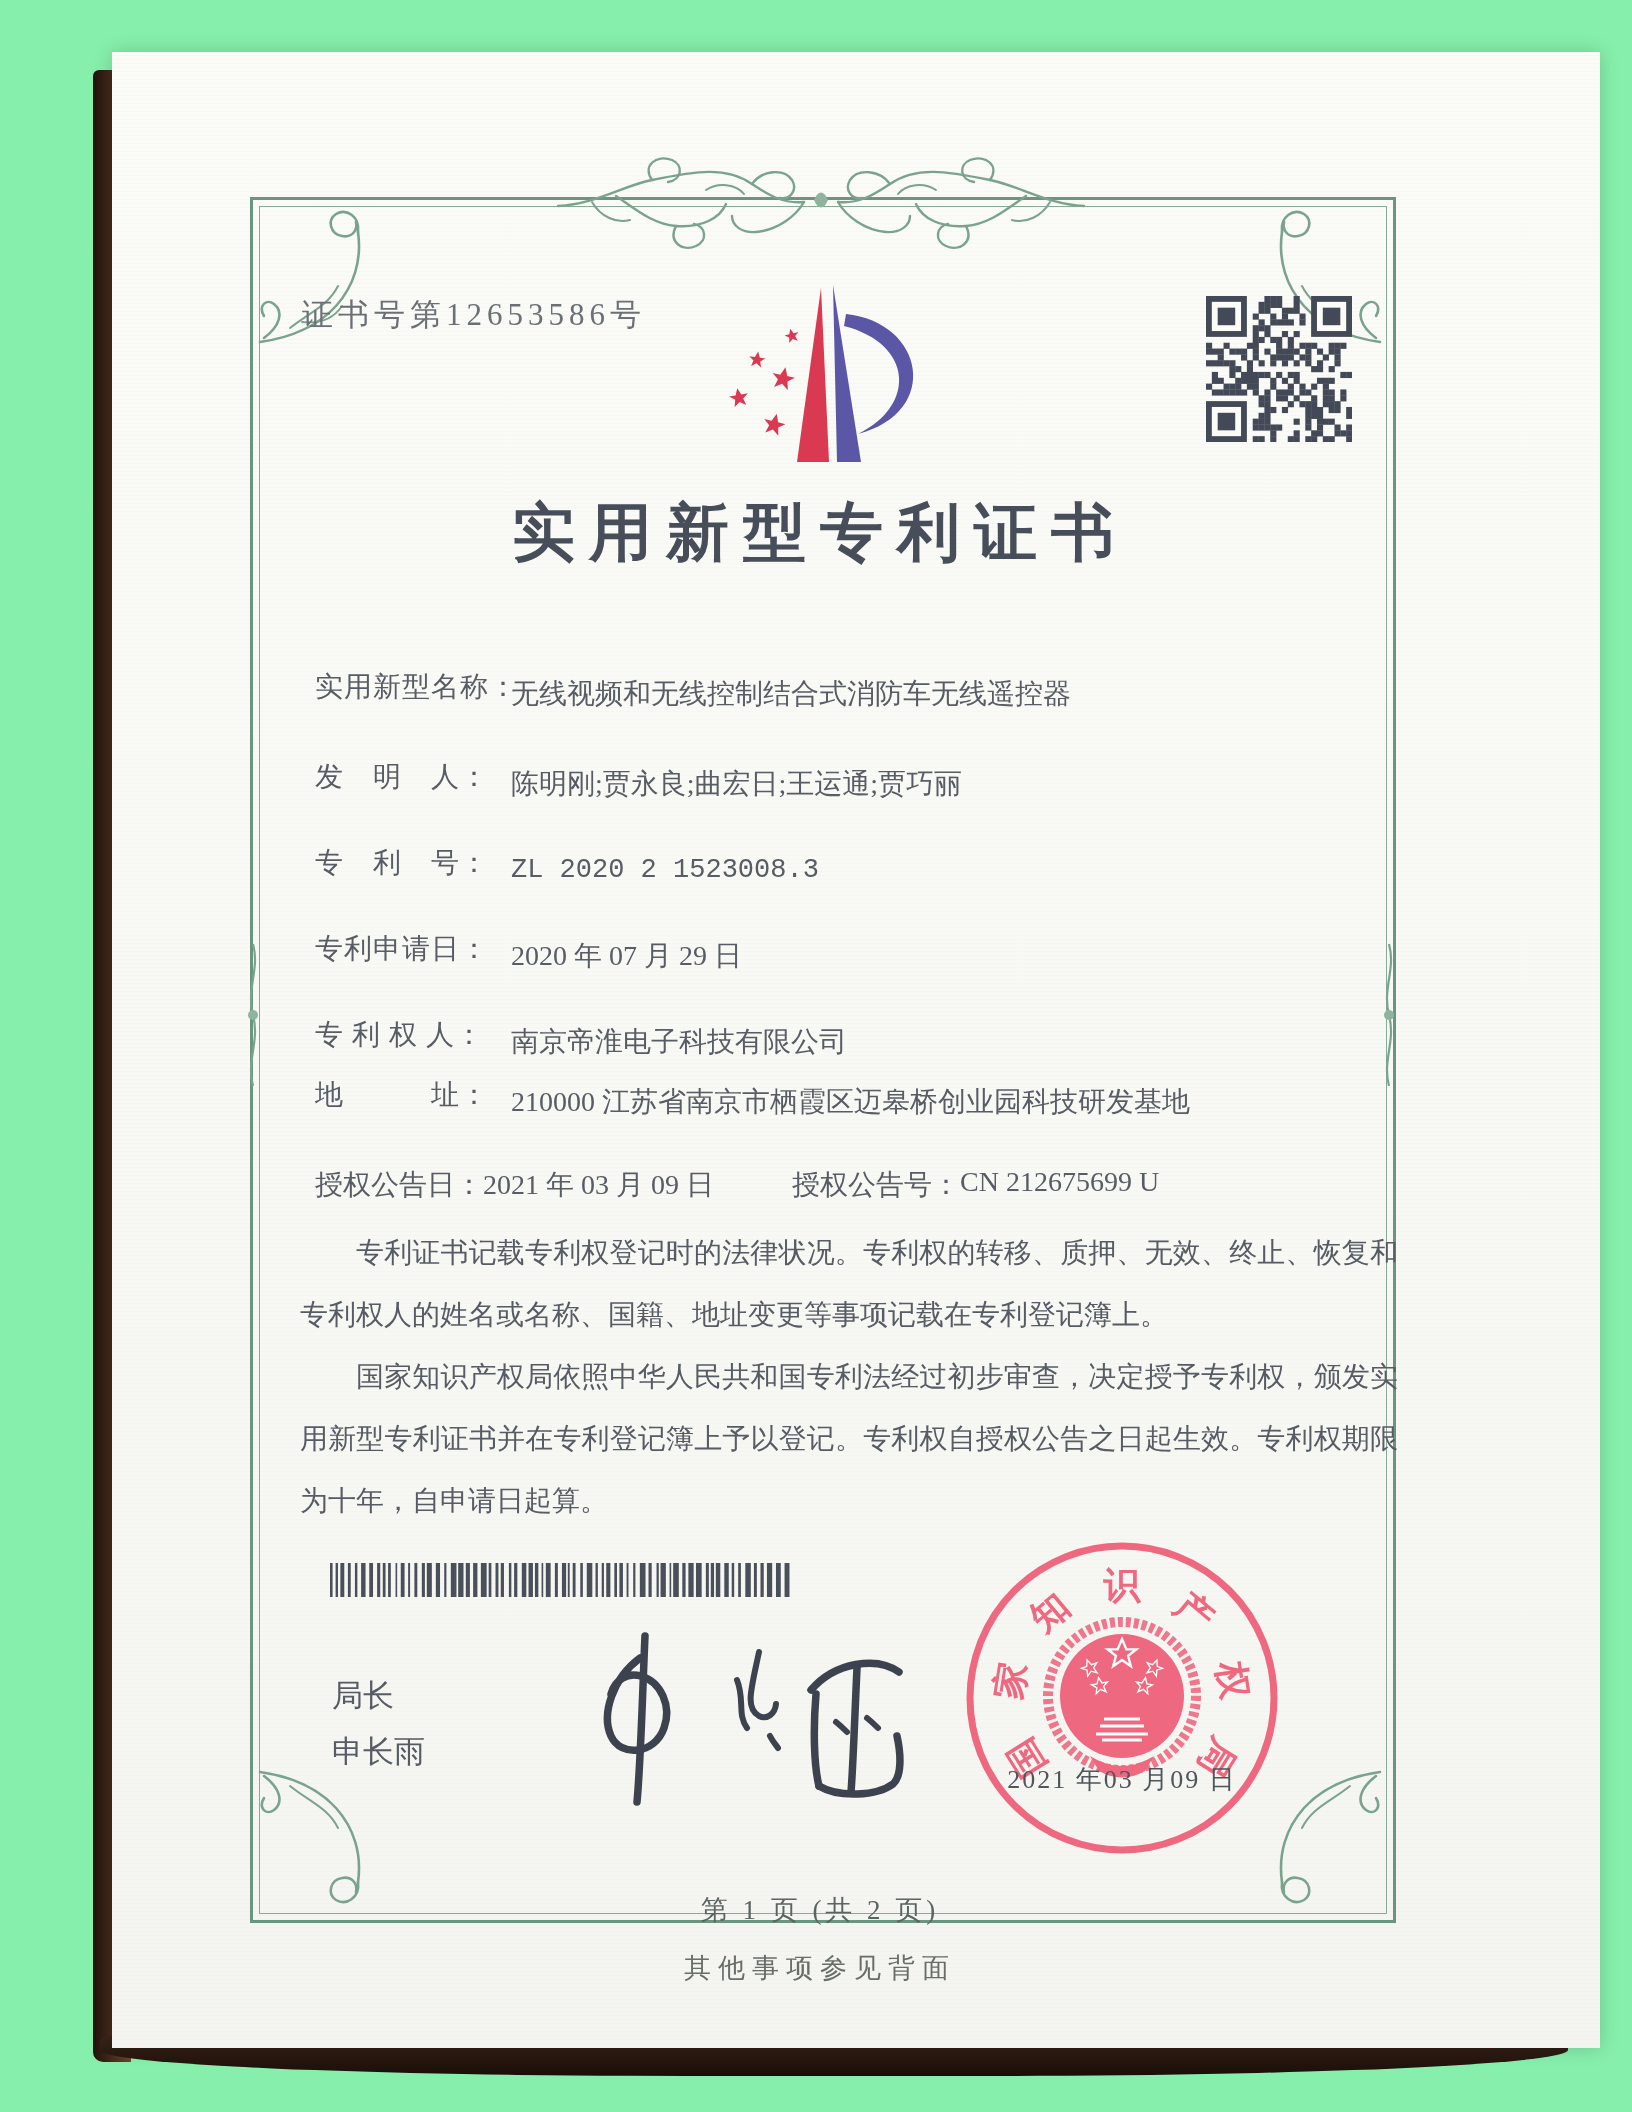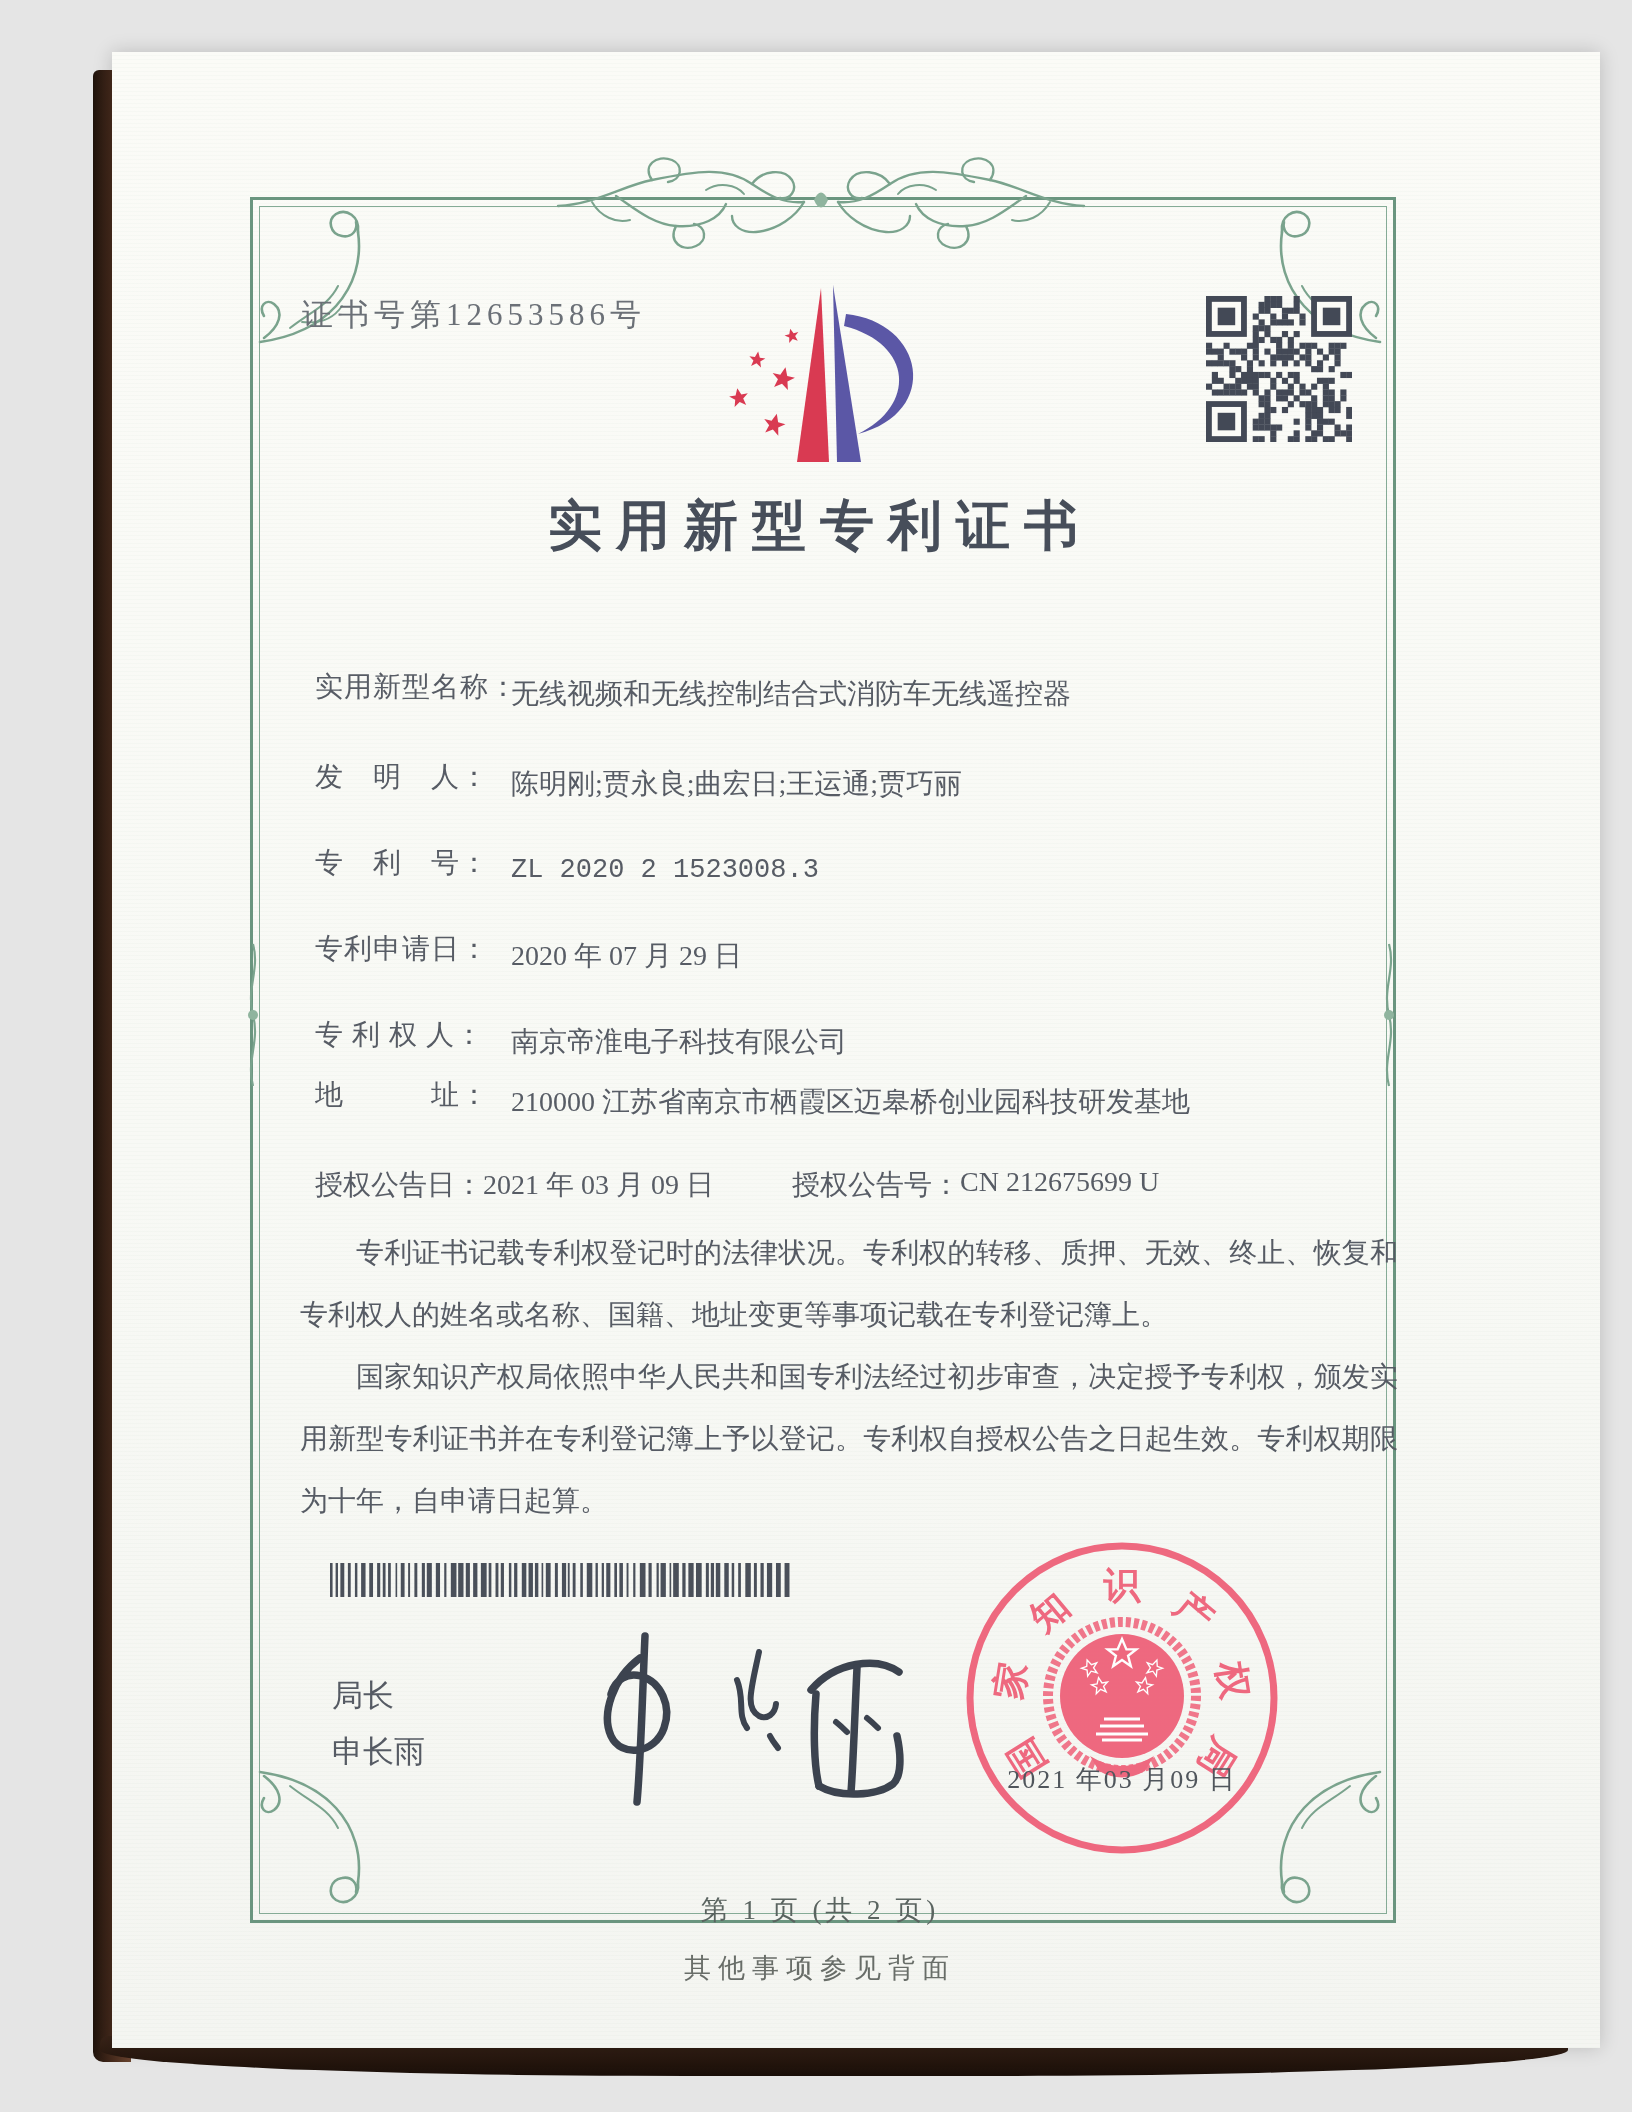--- a/index.html
+++ b/index.html
@@ -1,36 +1,36 @@
 <!DOCTYPE html>
 <html><head>
 <meta charset="utf-8">
 <style>
   html,body{margin:0;padding:0;background:#c9c9c7;}
-  #photo{position:relative;width:1632px;height:2112px;background:#e5e5e5;overflow:hidden;
+  #photo{position:relative;width:1632px;height:2112px;background:#86efac;overflow:hidden;
          font-family:"Liberation Serif","DejaVu Serif",serif;}
   
   #page{position:absolute;left:112px;top:52px;width:1488px;height:1996px;
         background:linear-gradient(180deg,#fbfbf7 0%,#f8f9f5 55%,#f4f5f1 100%);
         box-shadow:0 0 18px rgba(0,0,0,.18);}
   #page::after{content:"";position:absolute;inset:0;pointer-events:none;
         background:repeating-linear-gradient(0deg,rgba(160,185,170,.05) 0 1px,transparent 1px 4px);}
   #edge-left{position:absolute;left:93px;top:70px;width:38px;height:1992px;
         background:linear-gradient(90deg,#1f130c,#4a2d1e 55%,#6b4530);border-radius:6px 0 0 10px;}
   #edge-bottom{position:absolute;left:100px;top:2036px;width:1468px;height:40px;
         background:linear-gradient(180deg,#3a2418,#190e08);border-radius:8px 10px 40% 40%/8px 10px 26px 26px;}
   
   #frame{position:absolute;left:250px;top:197px;width:1140px;height:1720px;
          border:3px solid #6a957f;}
   #frame::after{content:"";position:absolute;inset:6px;border:1px solid #85ab96;}
   .orn{position:absolute;color:#7fa;}
   
   #certno{position:absolute;left:302px;top:294px;font-size:31px;letter-spacing:5px;color:#6b7077;}
   #title{position:absolute;left:250px;top:490px;width:1140px;text-align:center;
-         font-size:54px;font-weight:bold;letter-spacing:14px;color:#474e5a;}
+         font-size:63px;font-weight:bold;letter-spacing:14px;color:#474e5a;}
   #fields{position:absolute;left:315px;top:668px;width:1080px;}
   .frow{position:absolute;left:0;display:flex;font-size:28px;color:#575c65;width:1080px;}
   .frow .lab{width:196px;white-space:pre;letter-spacing:1px;flex:none;}
   .frow .val{flex:1;line-height:52px;}
   #grantrow{position:absolute;left:0;top:498px;width:1080px;font-size:28px;color:#575c65;display:flex;}
   #grantrow .g2{margin-left:78px;}
   #paras{position:absolute;left:300px;top:1222px;width:1098px;font-size:28px;line-height:62px;
          color:#565b64;text-align:justify;}
   #paras p{margin:0;text-indent:2em;}
   #barcode{position:absolute;left:330px;top:1563px;width:460px;height:34px;}

